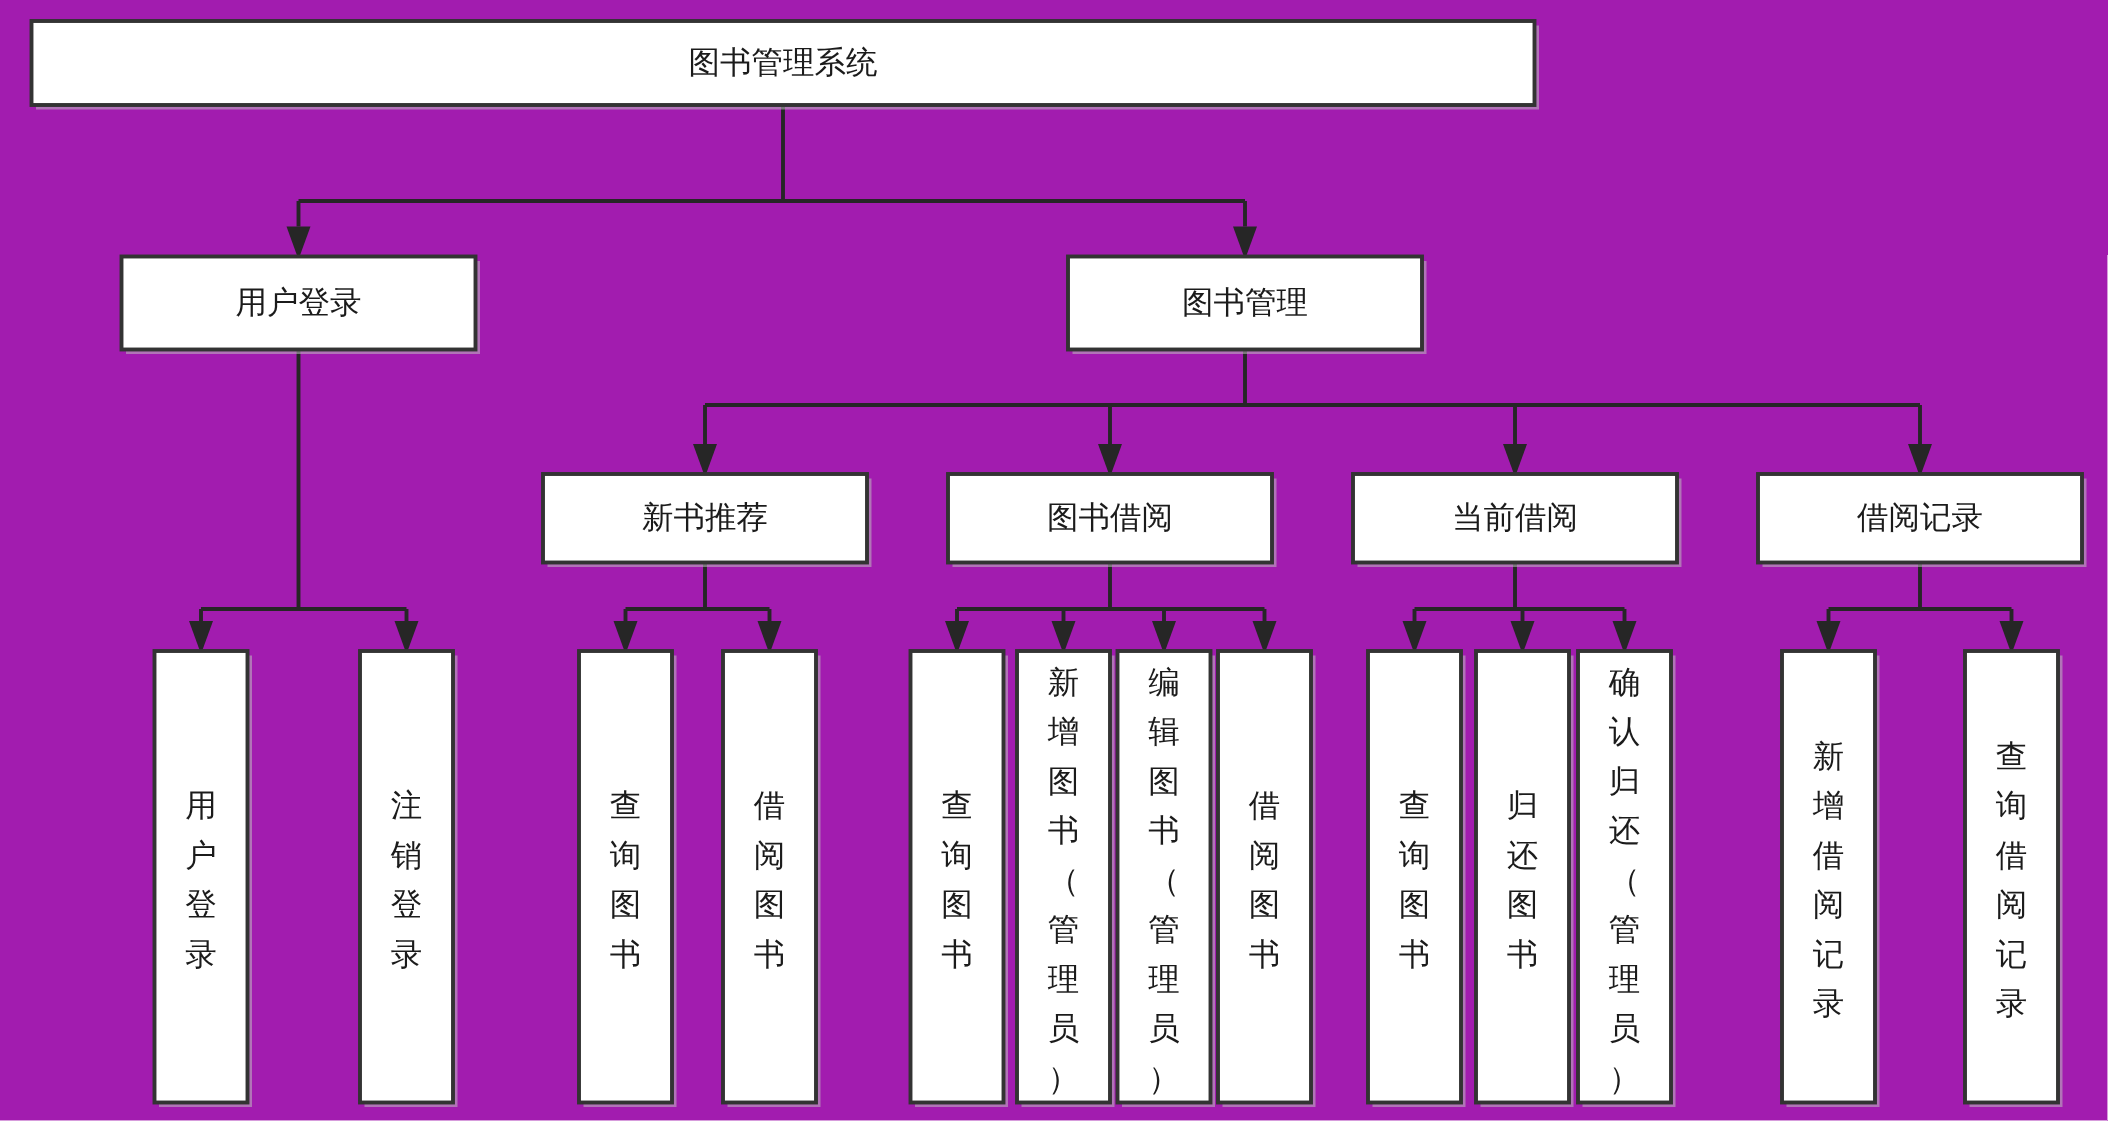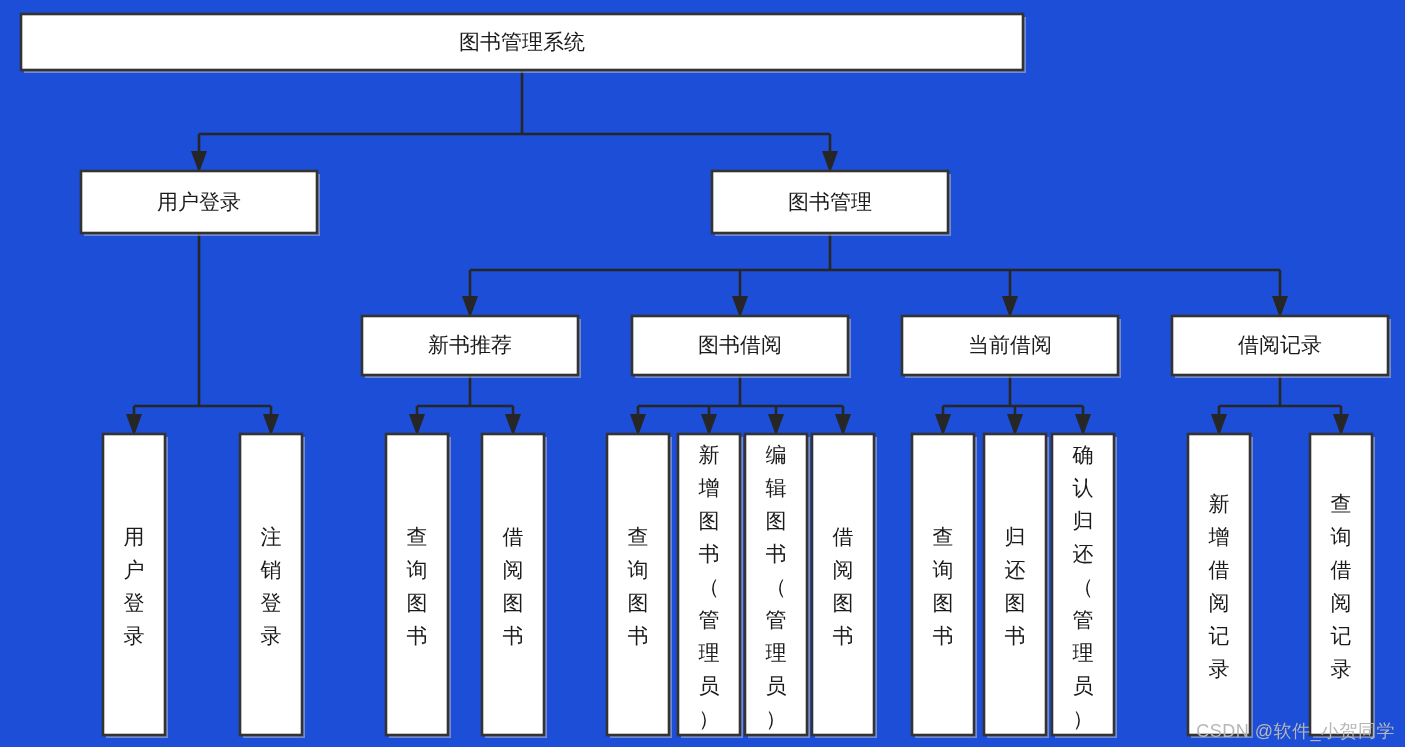--- a/index.html
+++ b/index.html
@@ -8,21 +8,21 @@
     padding: 0;
     background: #ffffff;
   }
   body {
     font-family: "Liberation Sans", "DejaVu Sans", sans-serif;
   }
   #diagram-root {
     position: relative;
     width: 1405px;
     height: 747px;
-    background: #1d4ed8;
+    background: #a21caf;
     overflow: hidden;
   }
   svg.diagram-canvas {
     position: absolute;
     top: 0;
     left: 0;
     width: 1405px;
     height: 747px;
     display: block;
   }
@@ -245,14 +245,13 @@
           <text x="1219" class="node-label-v"><tspan x="1219" y="511.24">新</tspan><tspan x="1219" y="544.24">增</tspan><tspan x="1219" y="577.24">借</tspan><tspan x="1219" y="610.24">阅</tspan><tspan x="1219" y="643.24">记</tspan><tspan x="1219" y="676.24">录</tspan></text>
         </g>
         <g>
           <rect x="1313" y="437" width="62" height="301" class="node-shadow"></rect>
           <rect x="1310" y="434" width="62" height="301" class="node-box"></rect>
           <text x="1341" class="node-label-v"><tspan x="1341" y="511.24">查</tspan><tspan x="1341" y="544.24">询</tspan><tspan x="1341" y="577.24">借</tspan><tspan x="1341" y="610.24">阅</tspan><tspan x="1341" y="643.24">记</tspan><tspan x="1341" y="676.24">录</tspan></text>
         </g>
       </g>
   </svg>
 
-  <div class="watermark">CSDN @软件_小贺同学</div>
 </div>
 
 </body></html>

